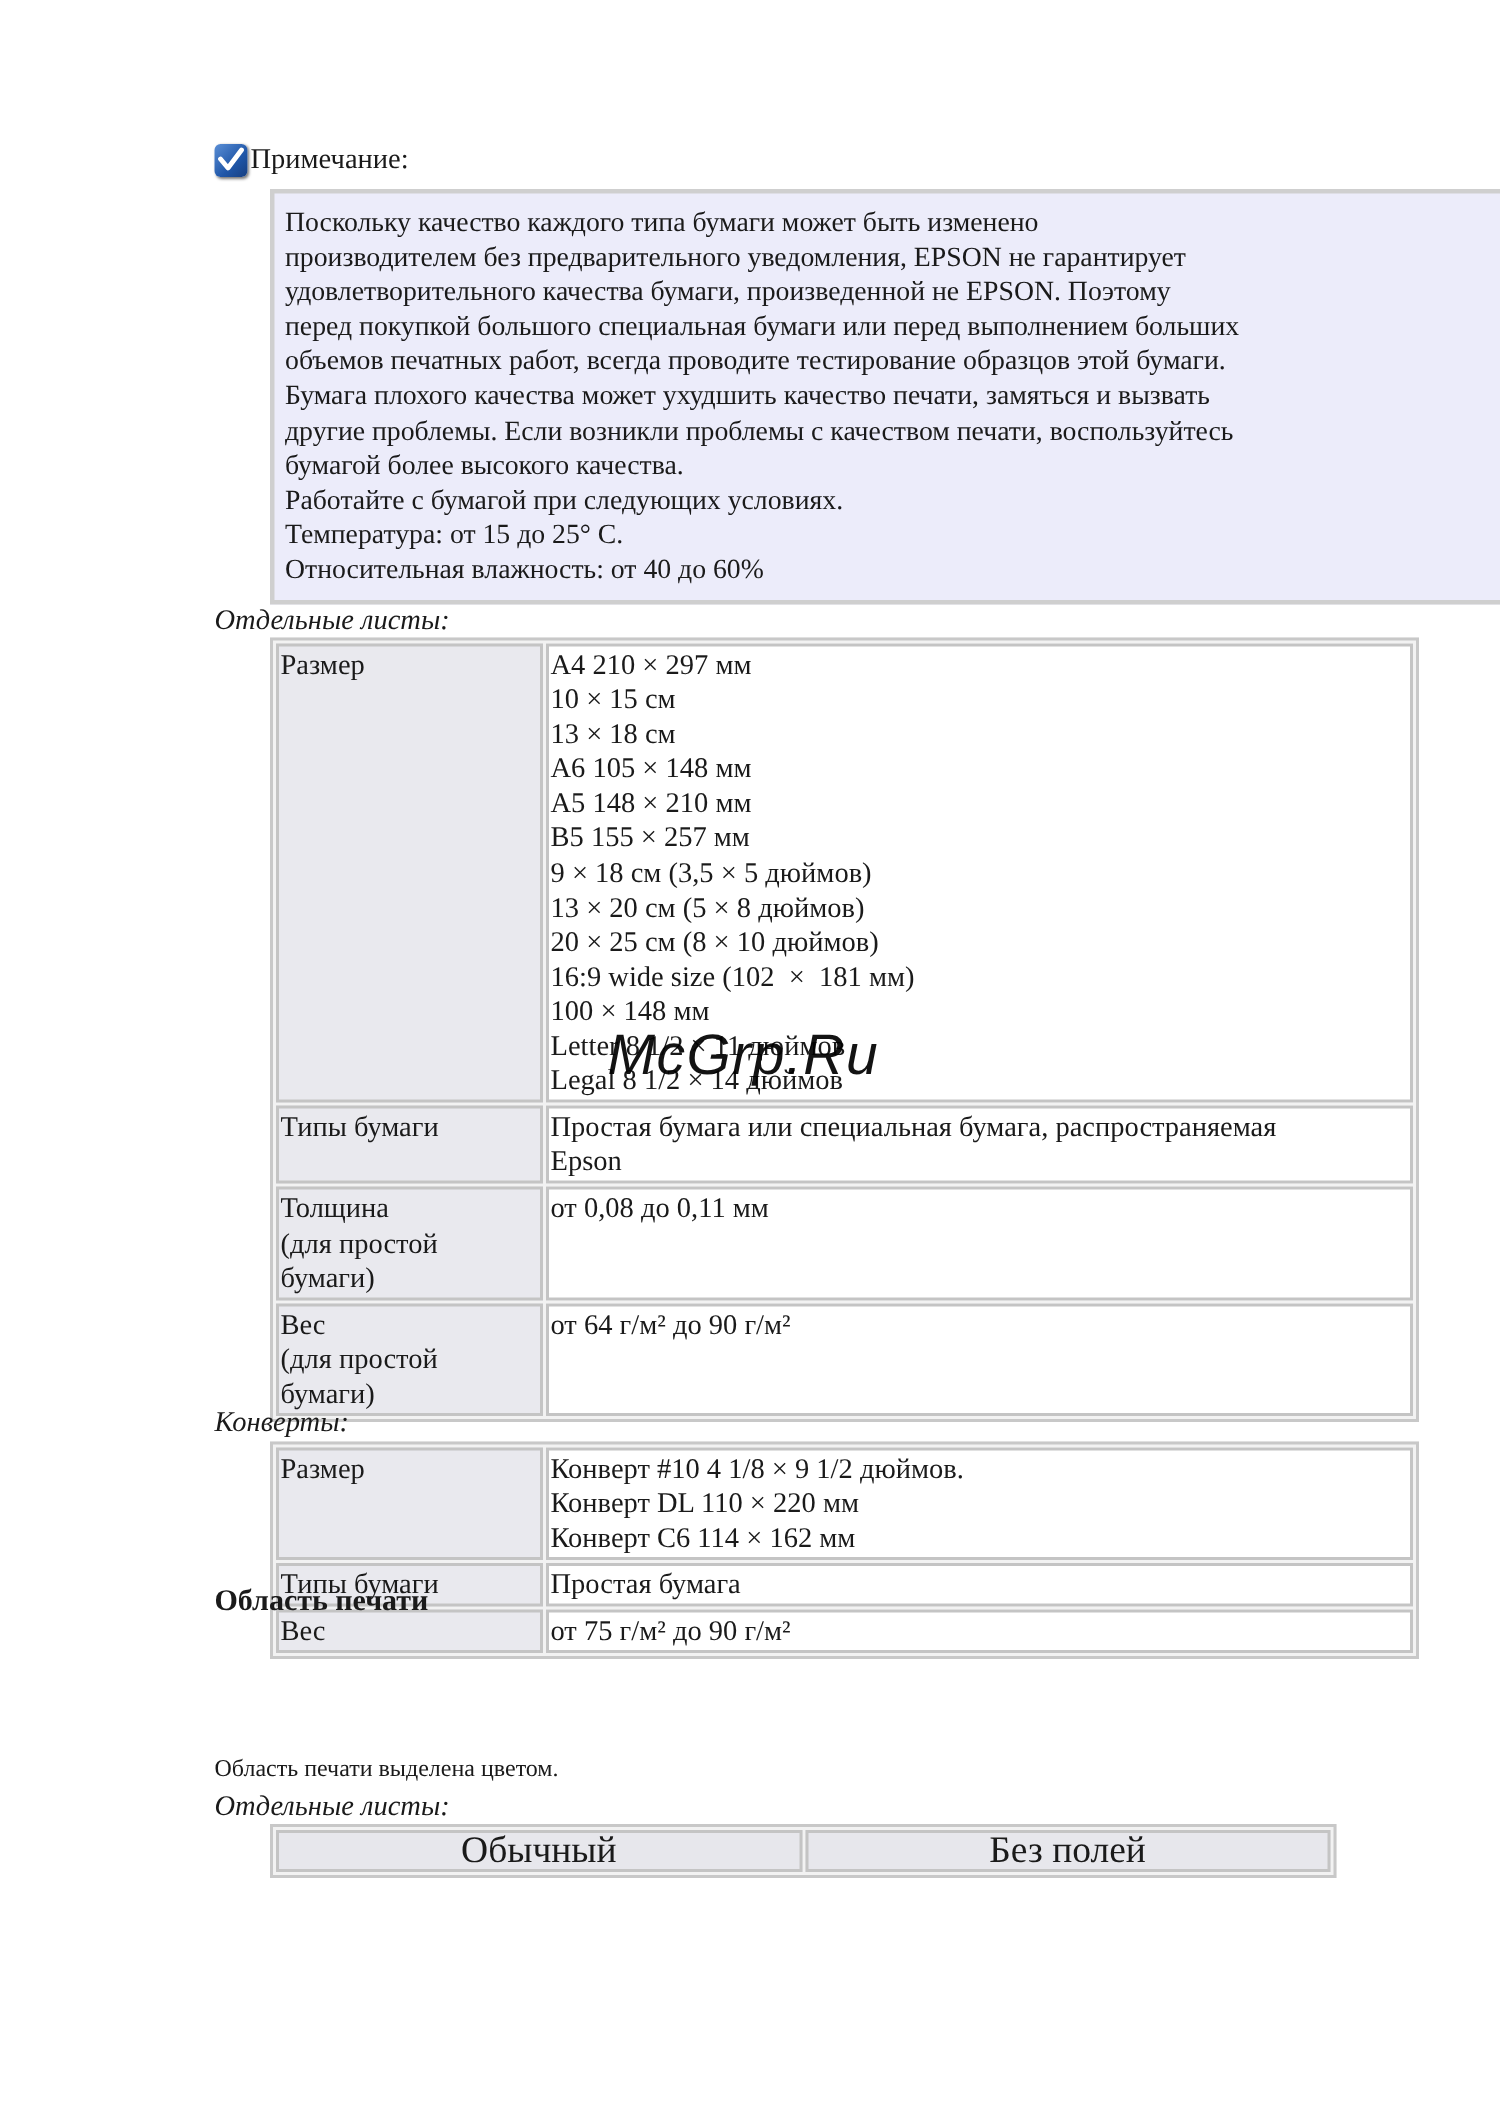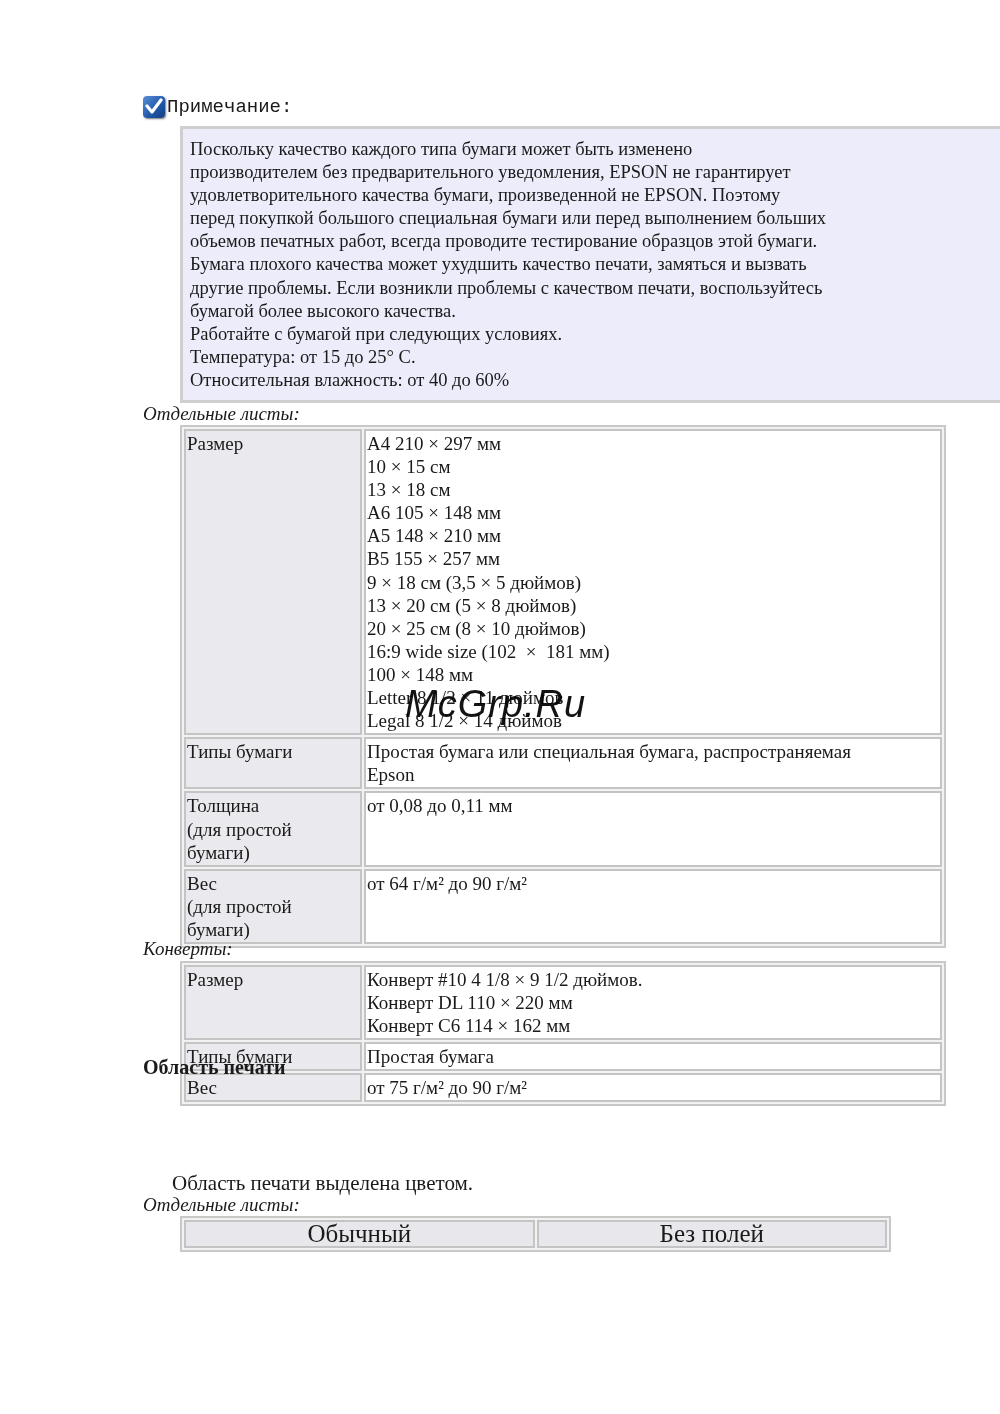--- a/index.html
+++ b/index.html
@@ -5,38 +5,38 @@
   html, body { margin: 0; padding: 0; background: #ffffff; }
   body { width: 1000px; height: 1414px; position: relative; overflow: hidden;
          font-family: "Liberation Serif", "DejaVu Serif", serif; color: #1a1a1a; font-size: 19px; }
   .page { position: absolute; left: 143px; top: 0; width: 750px; }
 
   .note-head { position: absolute; top: 96px; left: 0; display: flex; align-items: flex-end; }
   .note-icon { width: 22px; height: 22px; border-radius: 4px;
                background: linear-gradient(135deg,#5b8fd6 0%,#1f56a8 60%,#173f80 100%);
                box-shadow: 1px 1px 2px #777; position: relative; display: inline-block; margin-right: 2px; }
   .note-icon svg { position: absolute; left: 2px; top: 2px; }
-  .note-title { font-size: 19px; line-height: 22px; font-family: Liberation Mono, monospace; }
+  .note-title { font-size: 19px; line-height: 22px; }
 
   .note-box { position: absolute; left: 37px; top: 126px; width: 836px;
               background: #ececfa; border: 3px solid #cfcfcf; box-sizing: border-box;
               padding: 9px 8px 8px 7px; line-height: 23.1px; font-size: 18.5px; }
 
   .caption { position: absolute; left: 0; font-style: italic; font-size: 19px; }
 
   table.spec { position: absolute; left: 37px; width: 766px; border-collapse: separate;
                border-spacing: 2px; border: 2px solid #c8c8c8; background: #f2f2f2; }
   table.spec td { border: 2px solid #c4c4c4; vertical-align: top; padding: 1px 0 1px 1px;
                   line-height: 23.1px; font-size: 19px; }
   table.spec td.k { background: #e9e9ee; width: 173px; }
   table.spec td.v { background: #ffffff; }
   .line { display: block; }
 
   .h2 { position: absolute; left: 0; top: 1056px; font-weight: bold; font-size: 20px; }
-  .para { position: absolute; left: 0; top: 1171px; font-size: 21px; margin-left: 29px; }
+  .para { position: absolute; left: 0; top: 1171px; font-size: 16px; }
 
   table.area { position: absolute; left: 37px; top: 1216px; width: 711px; border-collapse: separate;
                border-spacing: 2px; border: 2px solid #c8c8c8; background: #f2f2f2; }
   table.area td { background: #e7e7ec; border: 2px solid #c4c4c4; text-align: center;
                   font-size: 25px; line-height: 22px; padding: 1px 0; width: 50%; }
 
   .watermark { position: absolute; left: 405px; top: 683px; color: #000000;
                font-family: "Liberation Sans", "DejaVu Sans", sans-serif; font-style: italic;
                font-size: 38px; letter-spacing: 1px; opacity: 0.92; }
 </style>

